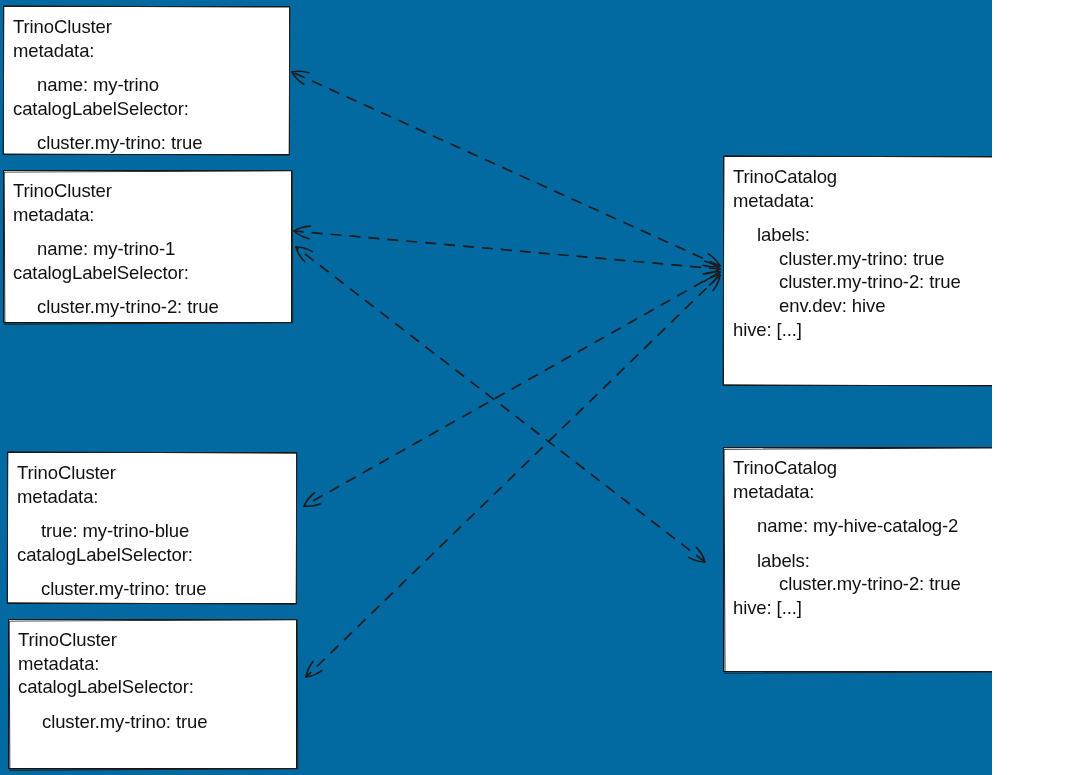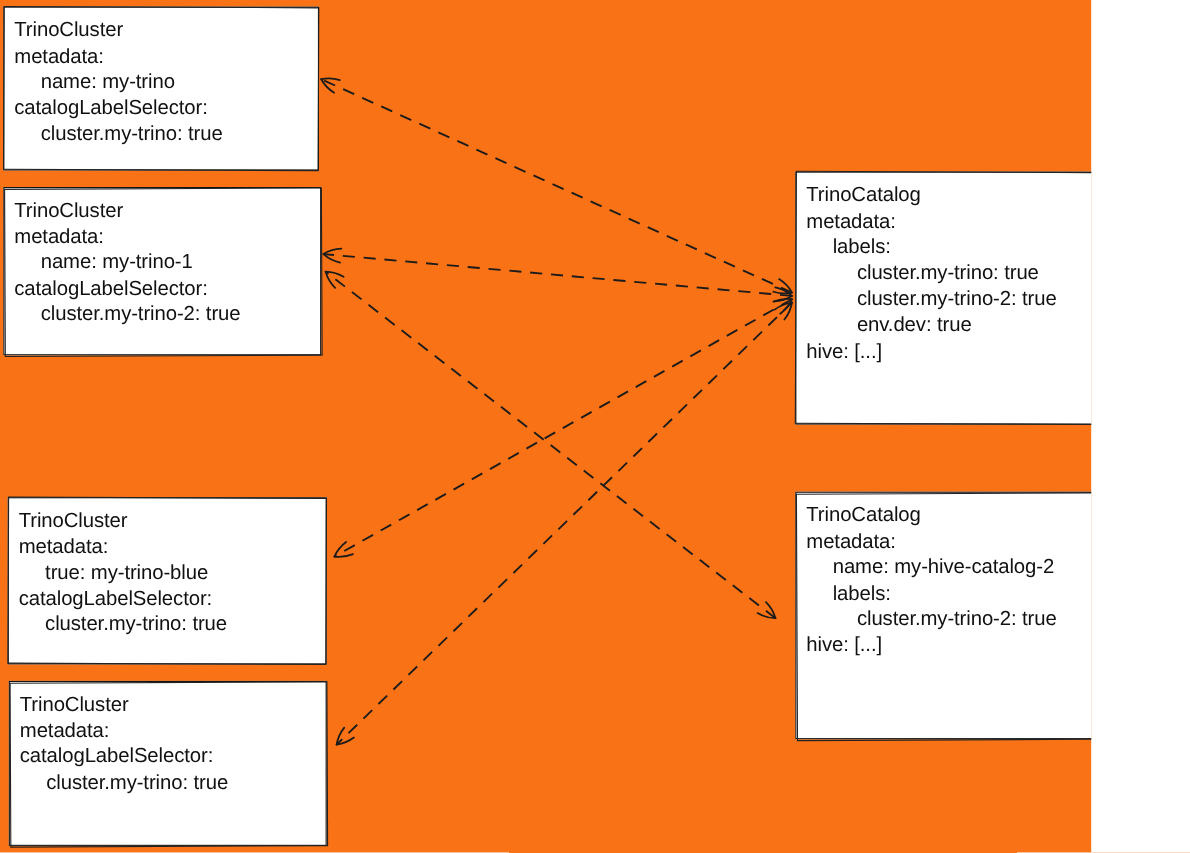--- a/index.html
+++ b/index.html
@@ -5,21 +5,21 @@
   html, body {
     margin: 0;
     padding: 0;
     background: #ffffff;
     font-family: "Liberation Sans", "DejaVu Sans", sans-serif;
   }
   #canvas {
     position: relative;
     width: 992px;
     height: 775px;
-    background: #f97316;
+    background: #0369a1;
     overflow: hidden;
   }
   #arrows {
     position: absolute;
     left: 0;
     top: 0;
     width: 1082px;
     height: 775px;
   }
   .dash {
@@ -51,21 +51,21 @@
     inset: -1px;
     border: 1.2px solid #222222;
     transform: rotate(0.25deg);
     pointer-events: none;
   }
   .box.alt::after {
     transform: rotate(-0.25deg) translate(1px, 1px);
   }
   .ln { white-space: pre; }
   .i0 { padding-left: 0; }
-  .i1 { padding-left: 24px; }
+  .i1 { padding-left: 24px; margin-top: 11px; }
   .i2 { padding-left: 46px; }
 </style>
 </head>
 <body>
 
 <div id="canvas">
 
   <svg id="arrows" viewBox="0 0 1082 775" xmlns="http://www.w3.org/2000/svg">
       <line x1="720" y1="266" x2="292" y2="72" class="dash"></line>
       <path d="M 720 266 Q 711.4086034049885 267.8104984250822 703.0176488639612 265.2255647914248" class="ah"></path>
@@ -124,21 +124,21 @@
     <div class="ln i0">catalogLabelSelector:</div>
     <div class="ln i1">cluster.my-trino: true</div>
   </div>
 
   <div class="box" style="left:723px; top:156px; width:356px; height:230px;">
     <div class="ln i0">TrinoCatalog</div>
     <div class="ln i0">metadata:</div>
     <div class="ln i1">labels:</div>
     <div class="ln i2">cluster.my-trino: true</div>
     <div class="ln i2">cluster.my-trino-2: true</div>
-    <div class="ln i2">env.dev: true</div>
+    <div class="ln i2">env.dev: hive</div>
     <div class="ln i0">hive: [...]</div>
   </div>
 
   <div class="box alt" style="left:723px; top:447px; width:352px; height:225px;">
     <div class="ln i0">TrinoCatalog</div>
     <div class="ln i0">metadata:</div>
     <div class="ln i1">name: my-hive-catalog-2</div>
     <div class="ln i1">labels:</div>
     <div class="ln i2">cluster.my-trino-2: true</div>
     <div class="ln i0">hive: [...]</div>

